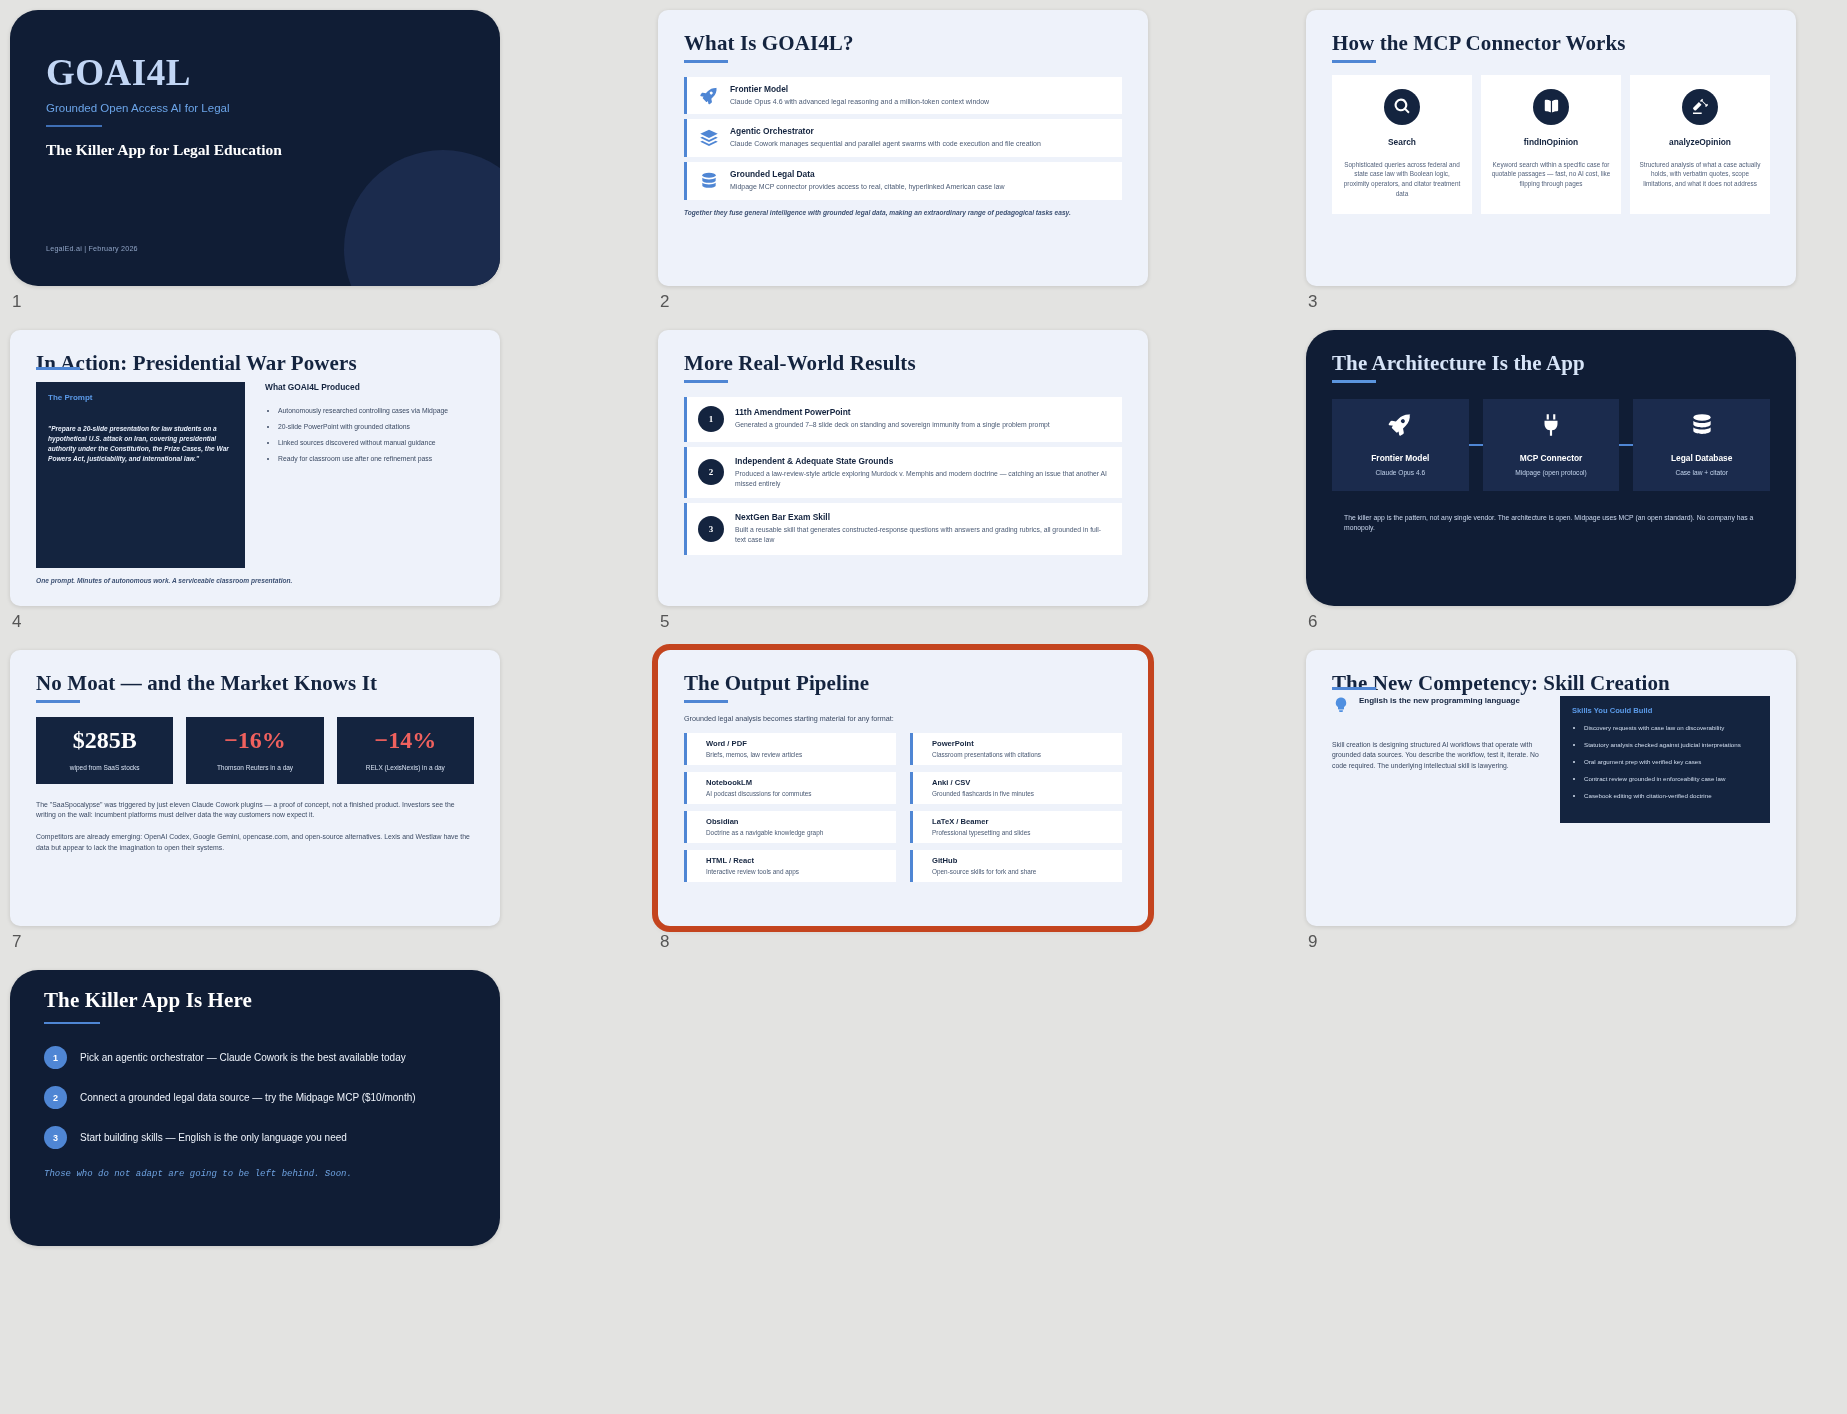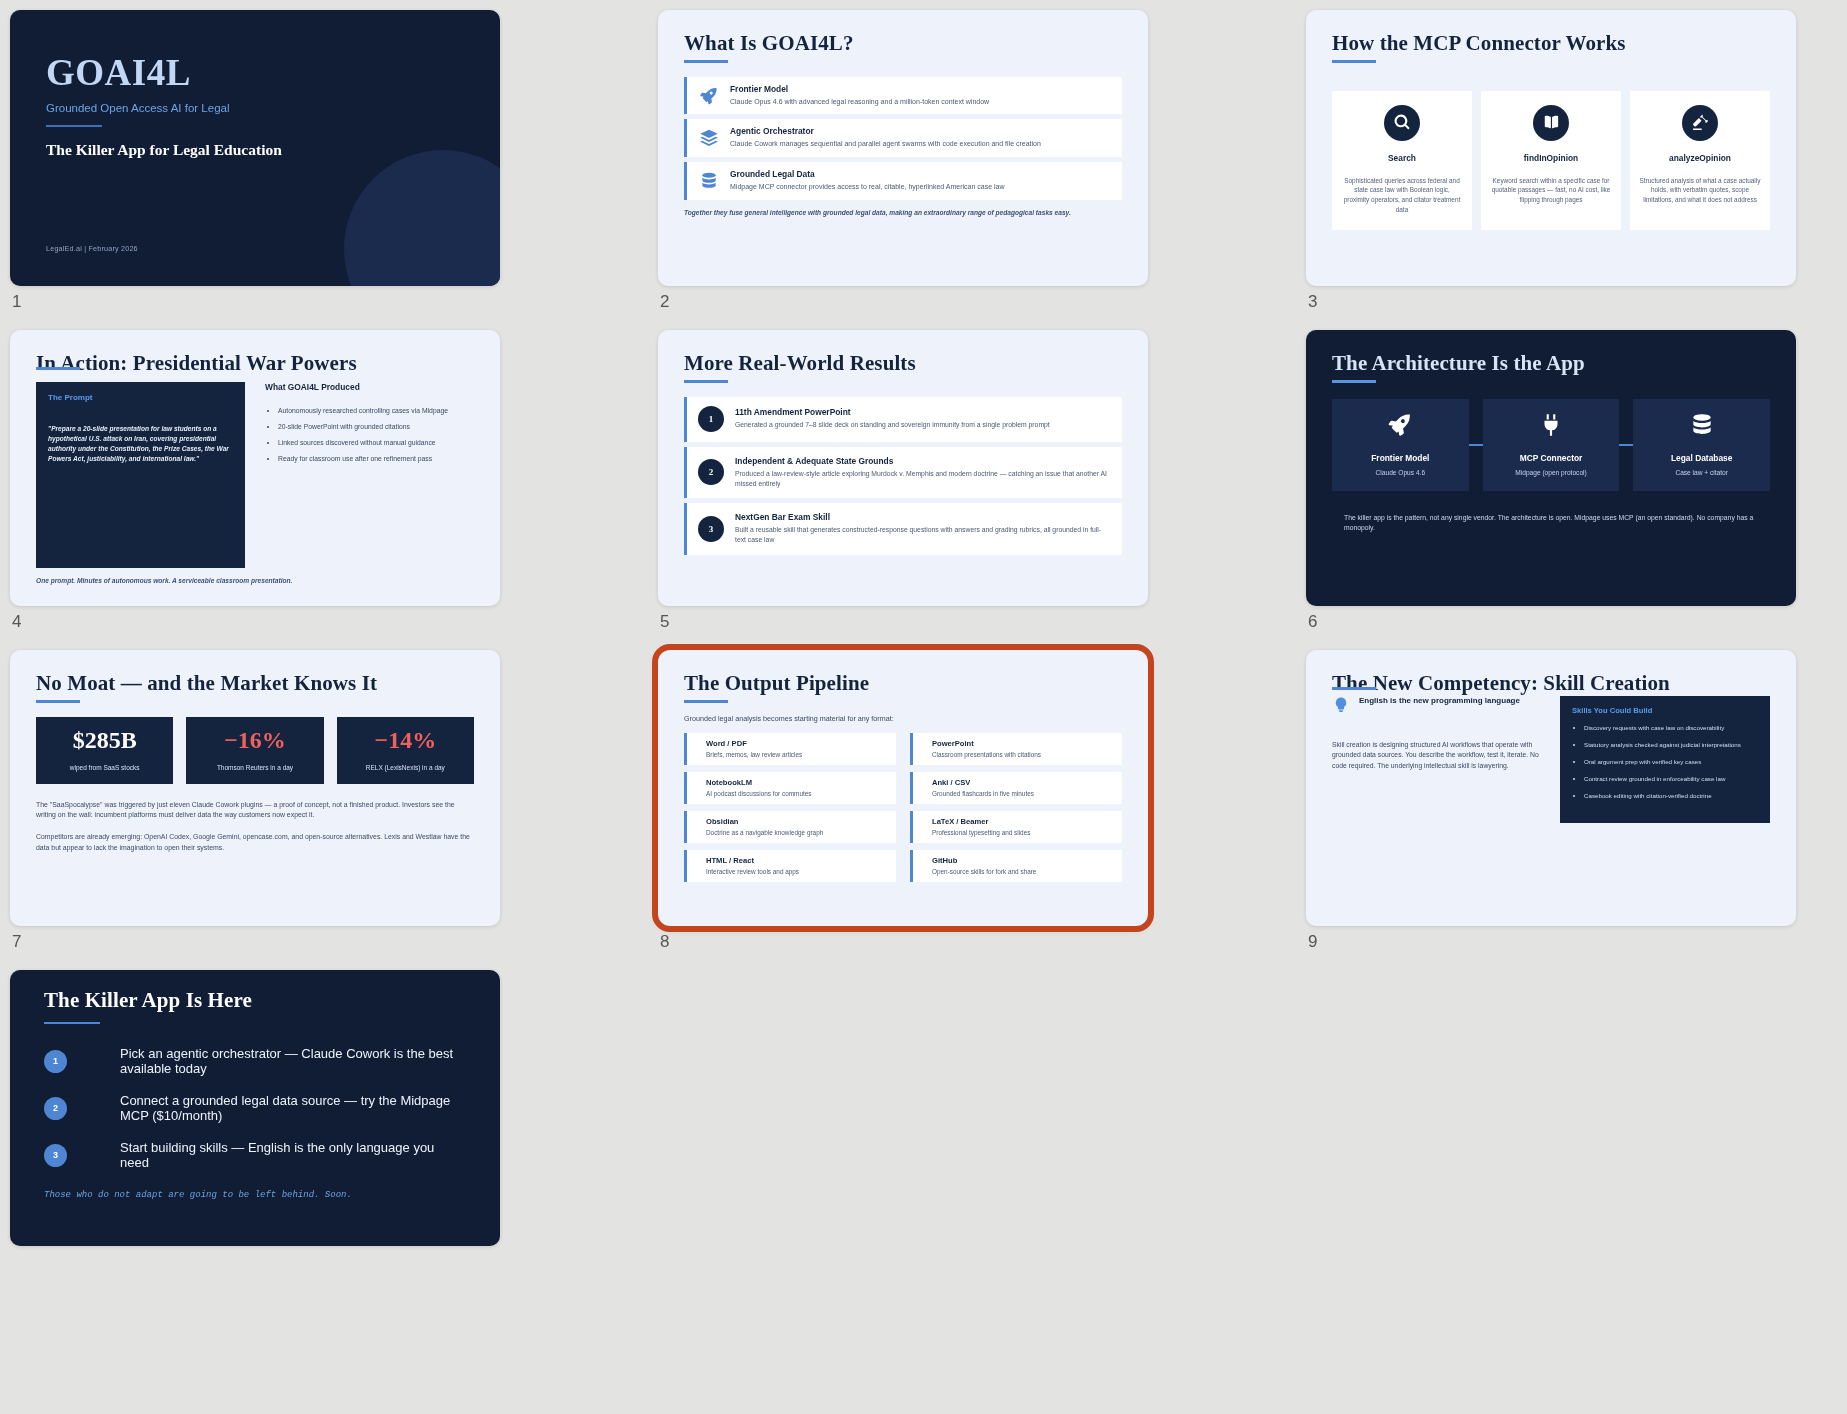--- a/index.html
+++ b/index.html
@@ -19,21 +19,21 @@
   }
   .cell { width: 490px; }
   .slide {
     width: 490px; height: 276px;
     border-radius: 10px;
     overflow: hidden;
     position: relative;
     box-shadow: 0 1px 4px rgba(0,0,0,0.13);
     background: #eef2fa;
   }
-  .slide.dark { background: #101d35; }
+  .slide.dark { background: #101d35; border-radius: 28px; }
   .slide.selected {
     outline: 6px solid #c4441e;
     outline-offset: 0px;
     border-radius: 12px;
     box-shadow: 0 2px 8px rgba(0,0,0,0.2);
   }
   .slide-num {
     font-size: 17px; color: #555; margin-top: 6px; padding-left: 2px;
     font-family: "Liberation Sans", sans-serif;
   }
@@ -79,21 +79,21 @@
     background: #fff; border-left: 3px solid #4f86d4;
     padding: 7px 10px 8px 11px; display: flex; gap: 11px; align-items: flex-start;
   }
   .feat .ic { width: 21px; flex: 0 0 21px; display: flex; align-items: center; justify-content: center; padding-top: 2px; }
   .feat .ic svg { width: 20px; height: 20px; fill: #4f86d4; }
   .feat .ft { font-size: 8.4px; font-weight: bold; color: #14243f; }
   .feat .fd { font-size: 7px; color: #4a5a74; margin-top: 3px; line-height: 1.4; }
   .foot-italic { margin-top: 9px; font-style: italic; font-weight: bold; font-size: 6.6px; color: #3e5274; }
 
   
-  .cards3 { margin-top: 28px; display: grid; grid-template-columns: 1fr 1fr 1fr; gap: 9px; }
+  .cards3 { margin-top: 12px; display: grid; grid-template-columns: 1fr 1fr 1fr; gap: 9px; }
   .card3 { background: #fff; padding: 14px 9px 16px; text-align: center; }
   .badge-circ {
     width: 36px; height: 36px; border-radius: 50%; background: #14243f;
     margin: 0 auto 12px; display: flex; align-items: center; justify-content: center;
   }
   .badge-circ svg { width: 19px; height: 19px; fill: #fff; }
   .card3 .cn { font-size: 8.4px; font-weight: bold; color: #14243f; }
   .card3 .cd { font-size: 6.4px; color: #53627c; line-height: 1.5; margin-top: 13px; }
 
   
@@ -166,21 +166,21 @@
   .s10 { padding: 18px 34px; }
   .s10 .t { font-size: 21px; color: #ffffff; }
   .s10 .rule10 { width: 56px; height: 2px; background: #4f86d4; margin-top: 9px; }
   .steps { margin-top: 22px; display: flex; flex-direction: column; gap: 17px; }
   .step { display: flex; align-items: center; gap: 13px; }
   .step .sb {
     width: 23px; height: 23px; flex: 0 0 23px; border-radius: 50%;
     background: #4f86d4; color: #fff; font-weight: bold; font-size: 9px;
     display: flex; align-items: center; justify-content: center;
   }
-  .step .st { color: #eef3fb; font-size: 13px; margin-left: 40px; }
+  .step .st { color: #eef3fb; font-size: 10px; }
   .s10-foot {
     margin-top: 20px; font-family: Liberation Mono, monospace; font-style: italic;
     color: #6ea2e0; font-size: 9px;
   }
 </style>
 </head>
 <body>
 
 <div class="grid">
 

